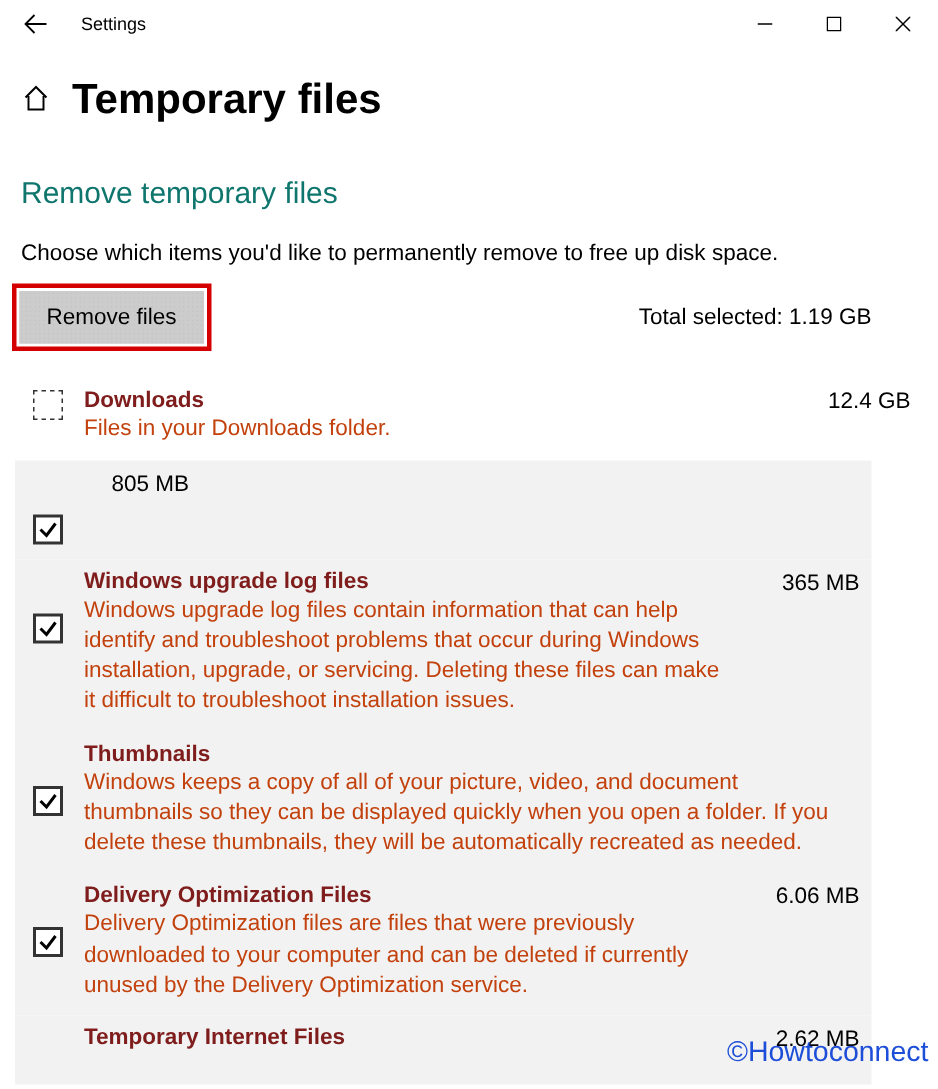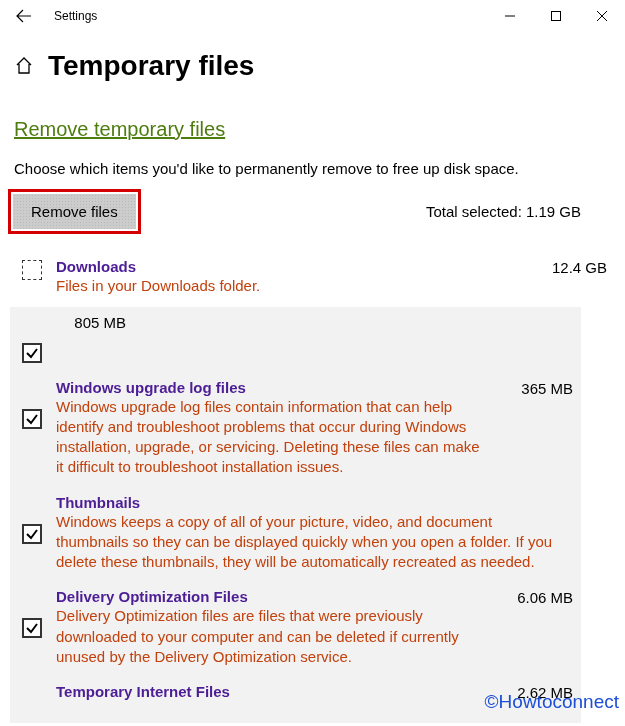--- a/index.html
+++ b/index.html
@@ -57,22 +57,21 @@
     }
     .page-title {
       font-size: 28px;
       font-weight: 600;
       color: #000;
     }
     .section-title {
       font-size: 20px;
       font-weight: 400;
       padding: 28px 14px 6px 14px;
-      color: #4d7c0f;
-      text-decoration: underline;
+      color: #0f766e;
     }
     .section-desc {
       font-size: 15px;
       padding: 12px 60px 8px 14px;
       color: #000;
       line-height: 1.35;
     }
     .action-row {
       display: flex;
       align-items: center;
@@ -139,21 +138,21 @@
       border-width: 1.5px;
     }
     .content-col {
       flex: 1;
       padding-left: 10px;
       padding-right: 6px;
     }
     .item-title {
       font-size: 15px;
       font-weight: 700;
-      color: #4c1d95;
+      color: #7f1d1d;
     }
     .item-desc {
       font-size: 15px;
       color: #c2410c;
       line-height: 1.35;
       margin-top: 1px;
     }
     .size-col {
       width: 80px;
       flex-shrink: 0;

